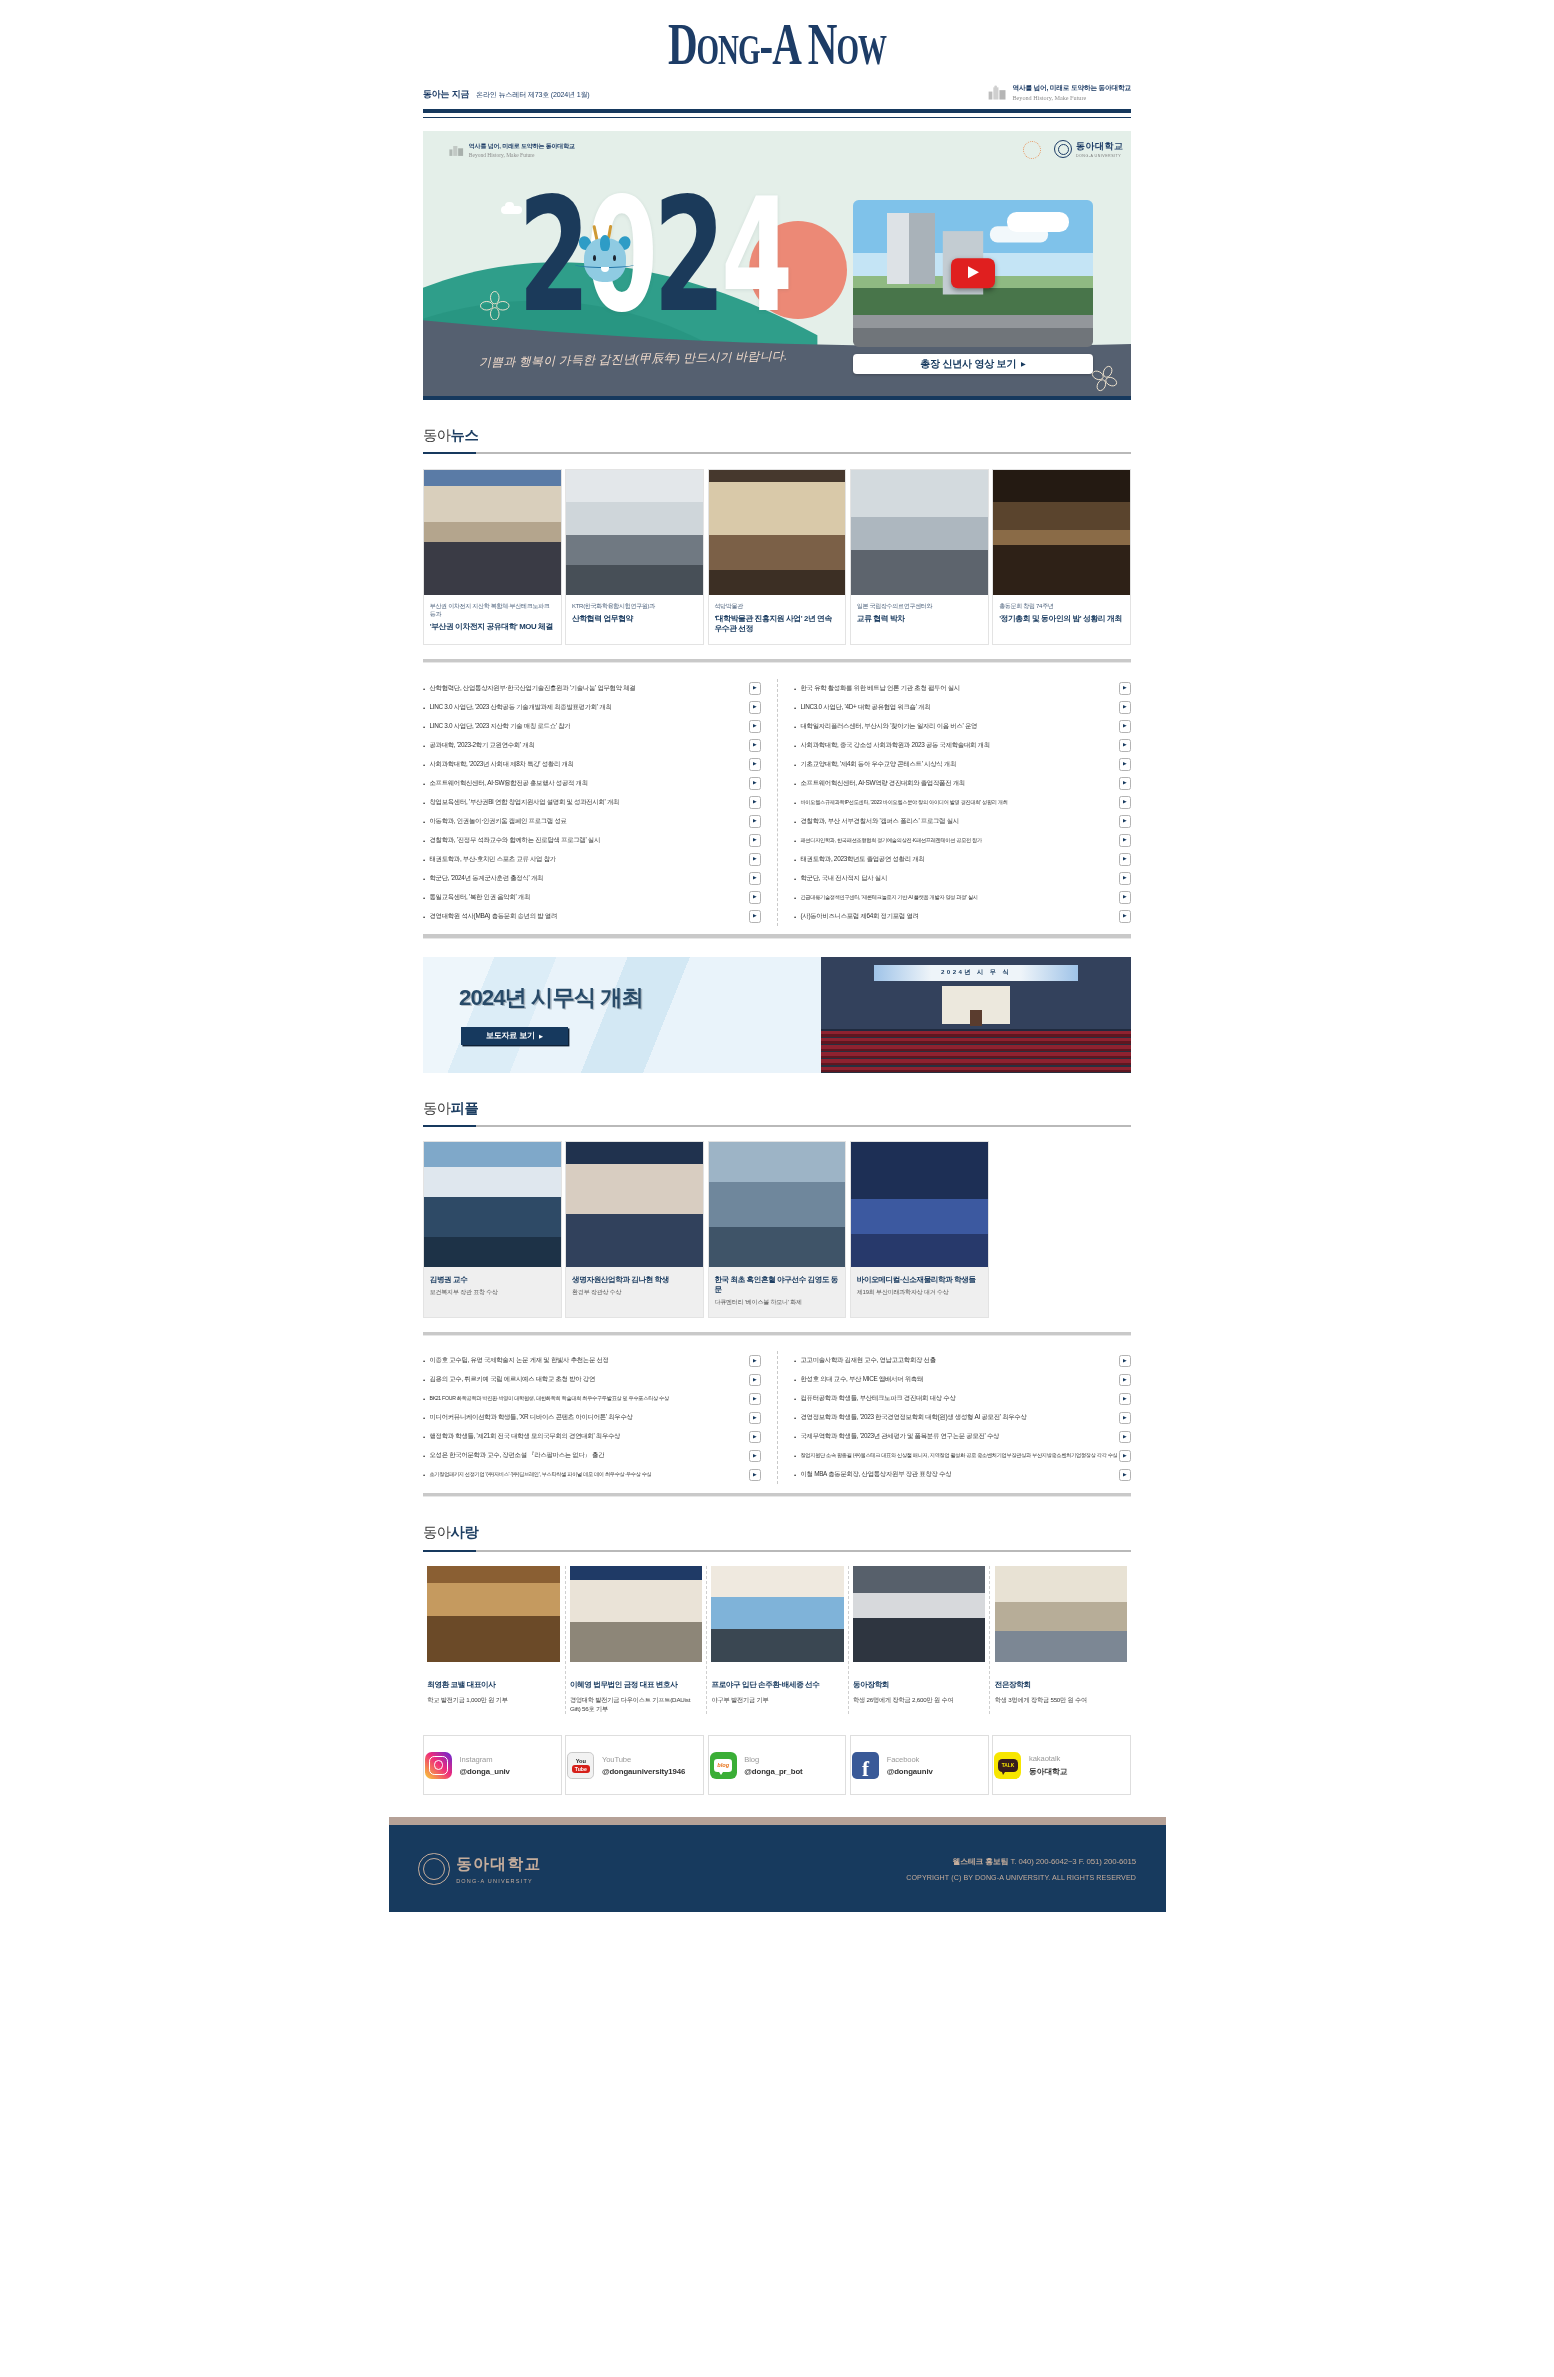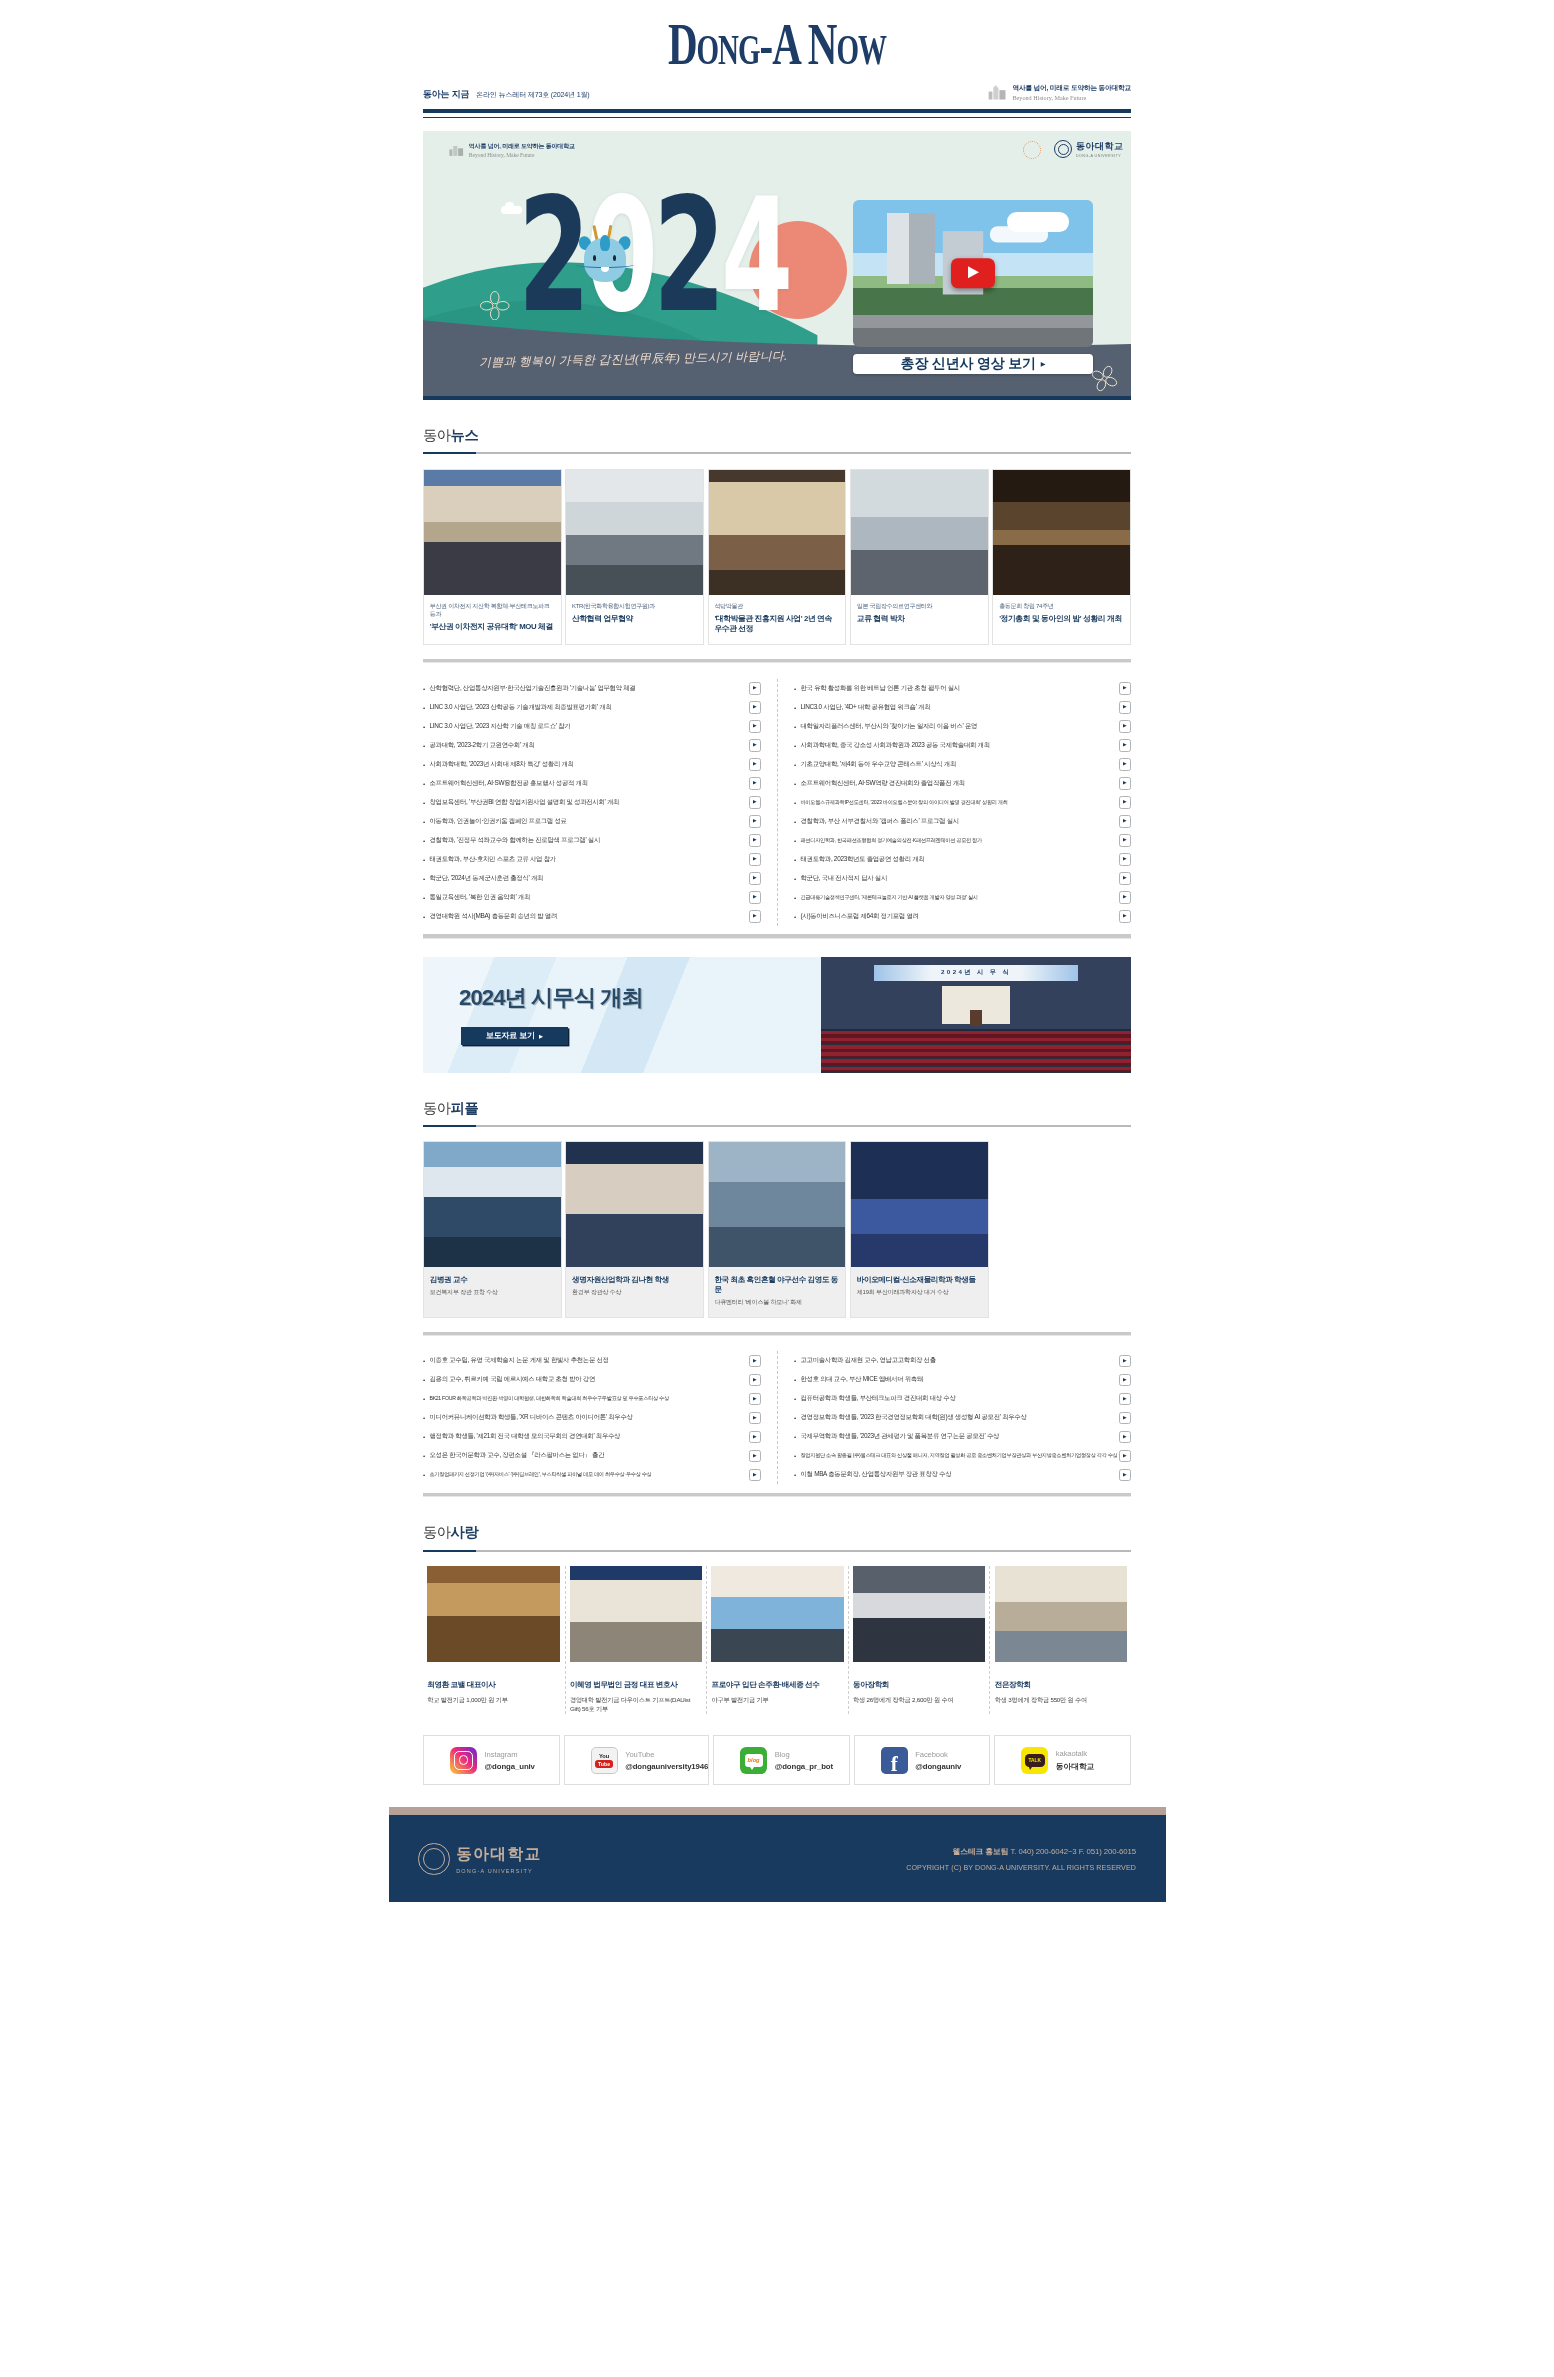--- a/index.html
+++ b/index.html
@@ -50,21 +50,21 @@
   .dragon .mo{position:absolute;left:24px;top:39px;width:7.6px;height:4.8px;background:#fff;border-radius:0 0 4.8px 4.8px}
   .dragon .ws{position:absolute;left:-1.9px;top:33px;width:59px;height:5.7px;border-bottom:1.4px solid #2477a8;border-radius:50%}
   .hero-video{position:absolute;left:430px;top:69px;width:240px;height:147px;border-radius:5.7px;overflow:hidden;cursor:pointer;
     background:linear-gradient(180deg,#7fc2ea 0 36%,#c4e4f5 36% 52%,#8fba82 52% 60%,#48754a 60% 78%,#93979b 78% 87%,#70757a 87%)}
   .hero-video::before{content:"";position:absolute;left:14%;top:9%;width:20%;height:48%;background:linear-gradient(90deg,#dde2e6 0 46%,#a9b2b9 46%);box-shadow:52px 14.3px 0 -3.8px #c3ccd2}
   .hero-video::after{content:"";position:absolute;right:10%;top:8%;width:26%;height:14%;background:#fff;border-radius:9.5px;box-shadow:-19px 12.4px 0 -1.9px #f2f8fb}
   .playbtn{position:absolute;left:50%;top:50%;transform:translate(-50%,-50%);width:44px;height:29.5px;background:#e01f1f;border-radius:6.7px;box-shadow:0 1.9px 5.7px rgba(0,0,0,.35);z-index:2}
   .playbtn::after{content:"";position:absolute;left:17px;top:8px;border-left:11.4px solid #fff;border-top:6.7px solid transparent;border-bottom:6.7px solid transparent}
   .greet{position:absolute;left:56px;top:220px;color:#f2dccc;font-family:"Liberation Serif",serif;font-style:italic;font-size:12px;letter-spacing:0.2px;transform:rotate(-1.2deg);z-index:5}
   .video-btn{position:absolute;left:430px;top:223px;width:240px;height:20px;background:#fff;border:none;border-radius:3.8px;display:flex;align-items:center;justify-content:center;gap:4.8px;cursor:pointer;z-index:5;box-shadow:0 1px 2.9px rgba(0,0,0,.25)}
-  .video-btn .lb{color:#16395e;font-weight:800;font-size:14px;letter-spacing:-0.2px}
+  .video-btn .lb{color:#16395e;font-weight:800;font-size:10px;letter-spacing:-0.2px}
   .video-btn .tri{color:#16395e;font-size:6.2px}
   .hero-bottom{position:absolute;left:0;right:0;bottom:0;height:4.3px;background:#16395e;z-index:6}
   .flower{position:absolute;z-index:4}
 
   
   .sec-h{margin-top:26px;font-size:14.3px;letter-spacing:-0.5px}
   .sec-h .pre{color:#3a3a3a;font-weight:500}
   .sec-h .suf{color:#1d3e62;font-weight:800}
   .hr4{height:1.9px;background:#b9b9b9;position:relative;margin-top:7.6px}
   .hr4::before{content:"";position:absolute;left:0;top:0;height:100%;width:53px;background:#16395e}
@@ -126,21 +126,21 @@
   .ev-btn .lb{color:#fff;font-weight:800;font-size:8px;letter-spacing:-0.2px}
   .ev-btn .tri{color:#fff;font-size:5.2px}
   .ev-photo{position:relative;width:310px;flex:0 0 310px;background:linear-gradient(180deg,#33415c 0 62%,#1f2a3e 62%);overflow:hidden}
   .ev-photo .bn{position:absolute;top:7%;left:17%;right:17%;height:14%;background:linear-gradient(90deg,#9fc3e8,#eef4f9 28% 72%,#9fc3e8);color:#1d3e62;font-weight:800;font-size:6.2px;letter-spacing:2.4px;display:flex;align-items:center;justify-content:center}
   .ev-photo .screen{position:absolute;top:25%;left:39%;width:22%;height:33%;background:#ece8dd}
   .ev-photo .pod{position:absolute;top:46%;left:48%;width:4%;height:14%;background:#5a3c2e}
   .ev-photo .seats{position:absolute;left:0;right:0;bottom:0;height:36%;background:repeating-linear-gradient(180deg,#8e2230 0 3.3px,#5f1620 3.3px 5.7px,#27303f 5.7px 7.1px)}
 
   
   .social{display:grid;grid-template-columns:repeat(5,1fr);gap:3.8px;margin-top:21px}
-  .scard{height:50px;border:0.5px solid #dedede;background:#fff;display:flex;align-items:center;gap:7.6px;padding-left:26px;box-sizing:border-box;cursor:pointer}
+  .scard{height:60px;border:0.5px solid #dedede;background:#fff;display:flex;align-items:center;gap:7.6px;padding-left:1px;box-sizing:border-box;cursor:pointer}
   .sic{width:27px;height:27px;flex:0 0 27px;position:relative}
   .sname{font-size:7.6px;color:#9a9a9a;letter-spacing:-0.1px}
   .shandle{font-size:7.8px;color:#333;font-weight:700;margin-top:3.3px;letter-spacing:-0.1px}
   .icon-ig{border-radius:6.7px;background:linear-gradient(45deg,#f9ce34,#ee2a7b 55%,#6228d7)}
   .icon-ig::before{content:"";position:absolute;inset:3.8px;border:1.4px solid #fff;border-radius:5.2px}
   .icon-ig::after{content:"";position:absolute;inset:8.6px;border:1.4px solid #fff;border-radius:50%}
   .icon-yt{border-radius:4.8px;background:#f2f2f2;border:0.5px solid #c9c9c9;box-sizing:border-box;display:flex;flex-direction:column;align-items:center;justify-content:center;gap:1px}
   .icon-yt .yt1{font-size:5.7px;font-weight:700;color:#1a1a1a}
   .icon-yt .yt2{background:#d6201a;color:#fff;border-radius:2.9px;padding:1px 3.3px;font-size:5.2px;font-weight:700}
   .icon-blog{border-radius:6.2px;background:#3aae36;display:flex;align-items:center;justify-content:center}

